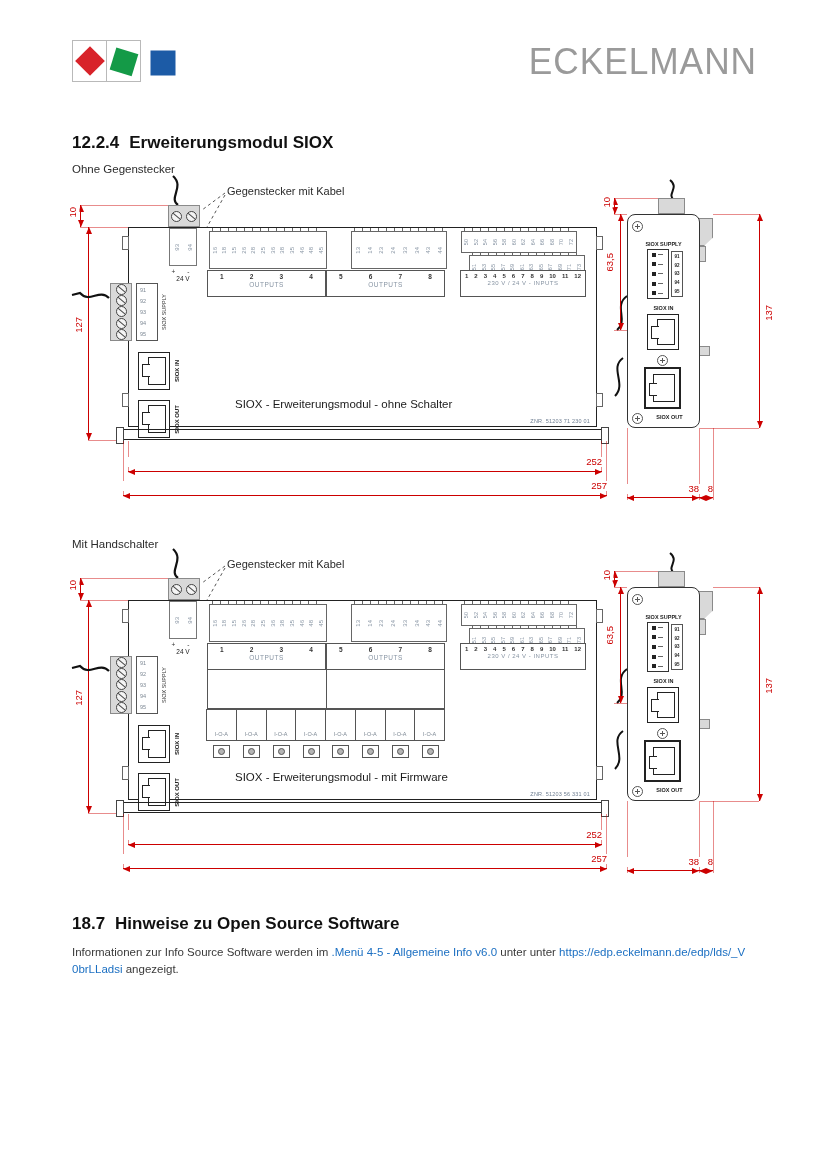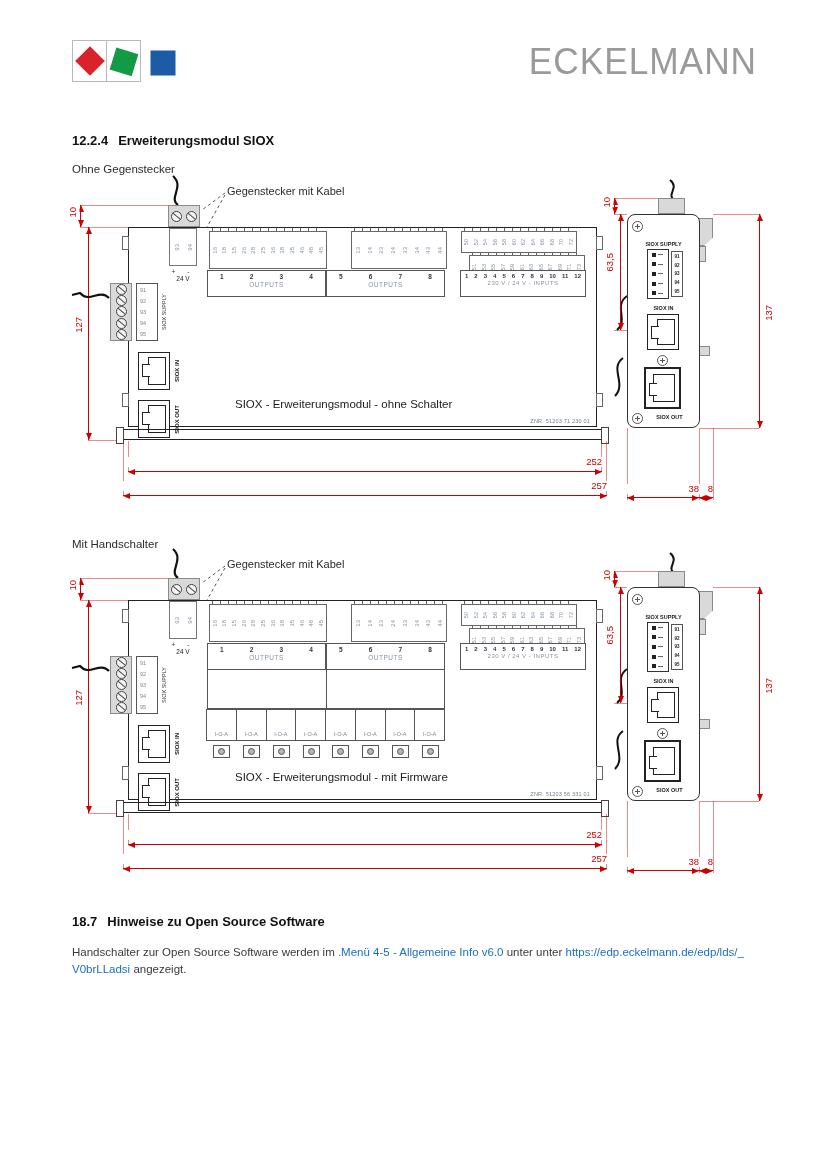--- a/index.html
+++ b/index.html
@@ -11,21 +11,21 @@
   .logo-cell{width:33px;height:40px;border:1px solid #b9b9b9;background:#fff;position:relative;margin-right:-1px;}
   .logo-cell .shape{position:absolute;left:50%;top:50%;}
   .shape-red{width:21px;height:21px;transform:translate(-50%,-50%) rotate(45deg);}
   .shape-green{width:23px;height:23px;transform:translate(-50%,-46%) rotate(17deg);}
   .logo-blue{width:33px;height:40px;position:relative;margin-left:6px;}
   .shape-blue{width:25px;height:25px;transform:translate(-50%,-38%);}
   .brand{position:absolute;right:70px;top:42px;font-size:36px;line-height:1;color:#9a9a9a;
          letter-spacing:1px;transform:scale(0.98,1.05);transform-origin:right top;font-weight:400;}
 
   
-  .h-sec{position:absolute;left:72px;font-size:13px;font-weight:bold;color:#111;}
+  .h-sec{position:absolute;left:72px;font-size:17px;font-weight:bold;color:#111;}
   .h-sec .num{margin-right:10px;}
   .variant{position:absolute;left:72px;font-size:11.5px;color:#2c2c2c;}
   .para{position:absolute;left:72px;width:676px;font-size:11.5px;line-height:1.5;color:#3a3a3a;}
   .link{color:#1b6fc2;text-decoration:none;cursor:pointer;}
   .footer{position:absolute;left:72px;right:70px;top:1121px;font-size:11px;color:#3a3a3a;}
   .footer .fc{position:absolute;left:0;right:0;text-align:center;}
   .footer .fr{position:absolute;right:0;}
 
   
   .drawing{position:absolute;left:65px;width:710px;height:335px;}
@@ -720,16 +720,16 @@
     <div class="extv" style="left:648px;top:245px;height:72px;"></div>
     <div class="dimh ar" style="left:562px;top:314px;width:72px;"></div>
     <div class="dlbl c" style="left:562px;width:72px;top:301px;">38</div>
     <div class="dimh ar" style="left:634px;top:314px;width:14px;"></div>
     <div class="dlbl c" style="left:634px;width:14px;top:301px;">8</div>
   </div>
 
   <div class="h-sec" style="top:914px;">
     <span class="num">18.7</span><span>Hinweise zu Open Source Software</span>
   </div>
-  <div class="para" style="top:944px;"><span>Handschalter zur Open Source Software werden im </span><a class="link">.Menü 4-5 - Allgemeine Info v6.0</a><span>  unter unter </span><a class="link" style="word-break:break-all;">https://edp.eckelmann.de/edp/lds/_V0brLLadsi</a><span>  angezeigt.</span></div>
+  <div class="para" style="top:944px;"><span>Informationen zur Info Source Software werden im </span><a class="link">.Menü 4-5 - Allgemeine Info v6.0</a><span>  unter unter </span><a class="link" style="word-break:break-all;">https://edp.eckelmann.de/edp/lds/_V0brLLadsi</a><span>  angezeigt.</span></div>
 
 
 </div>
 
 </body></html>

